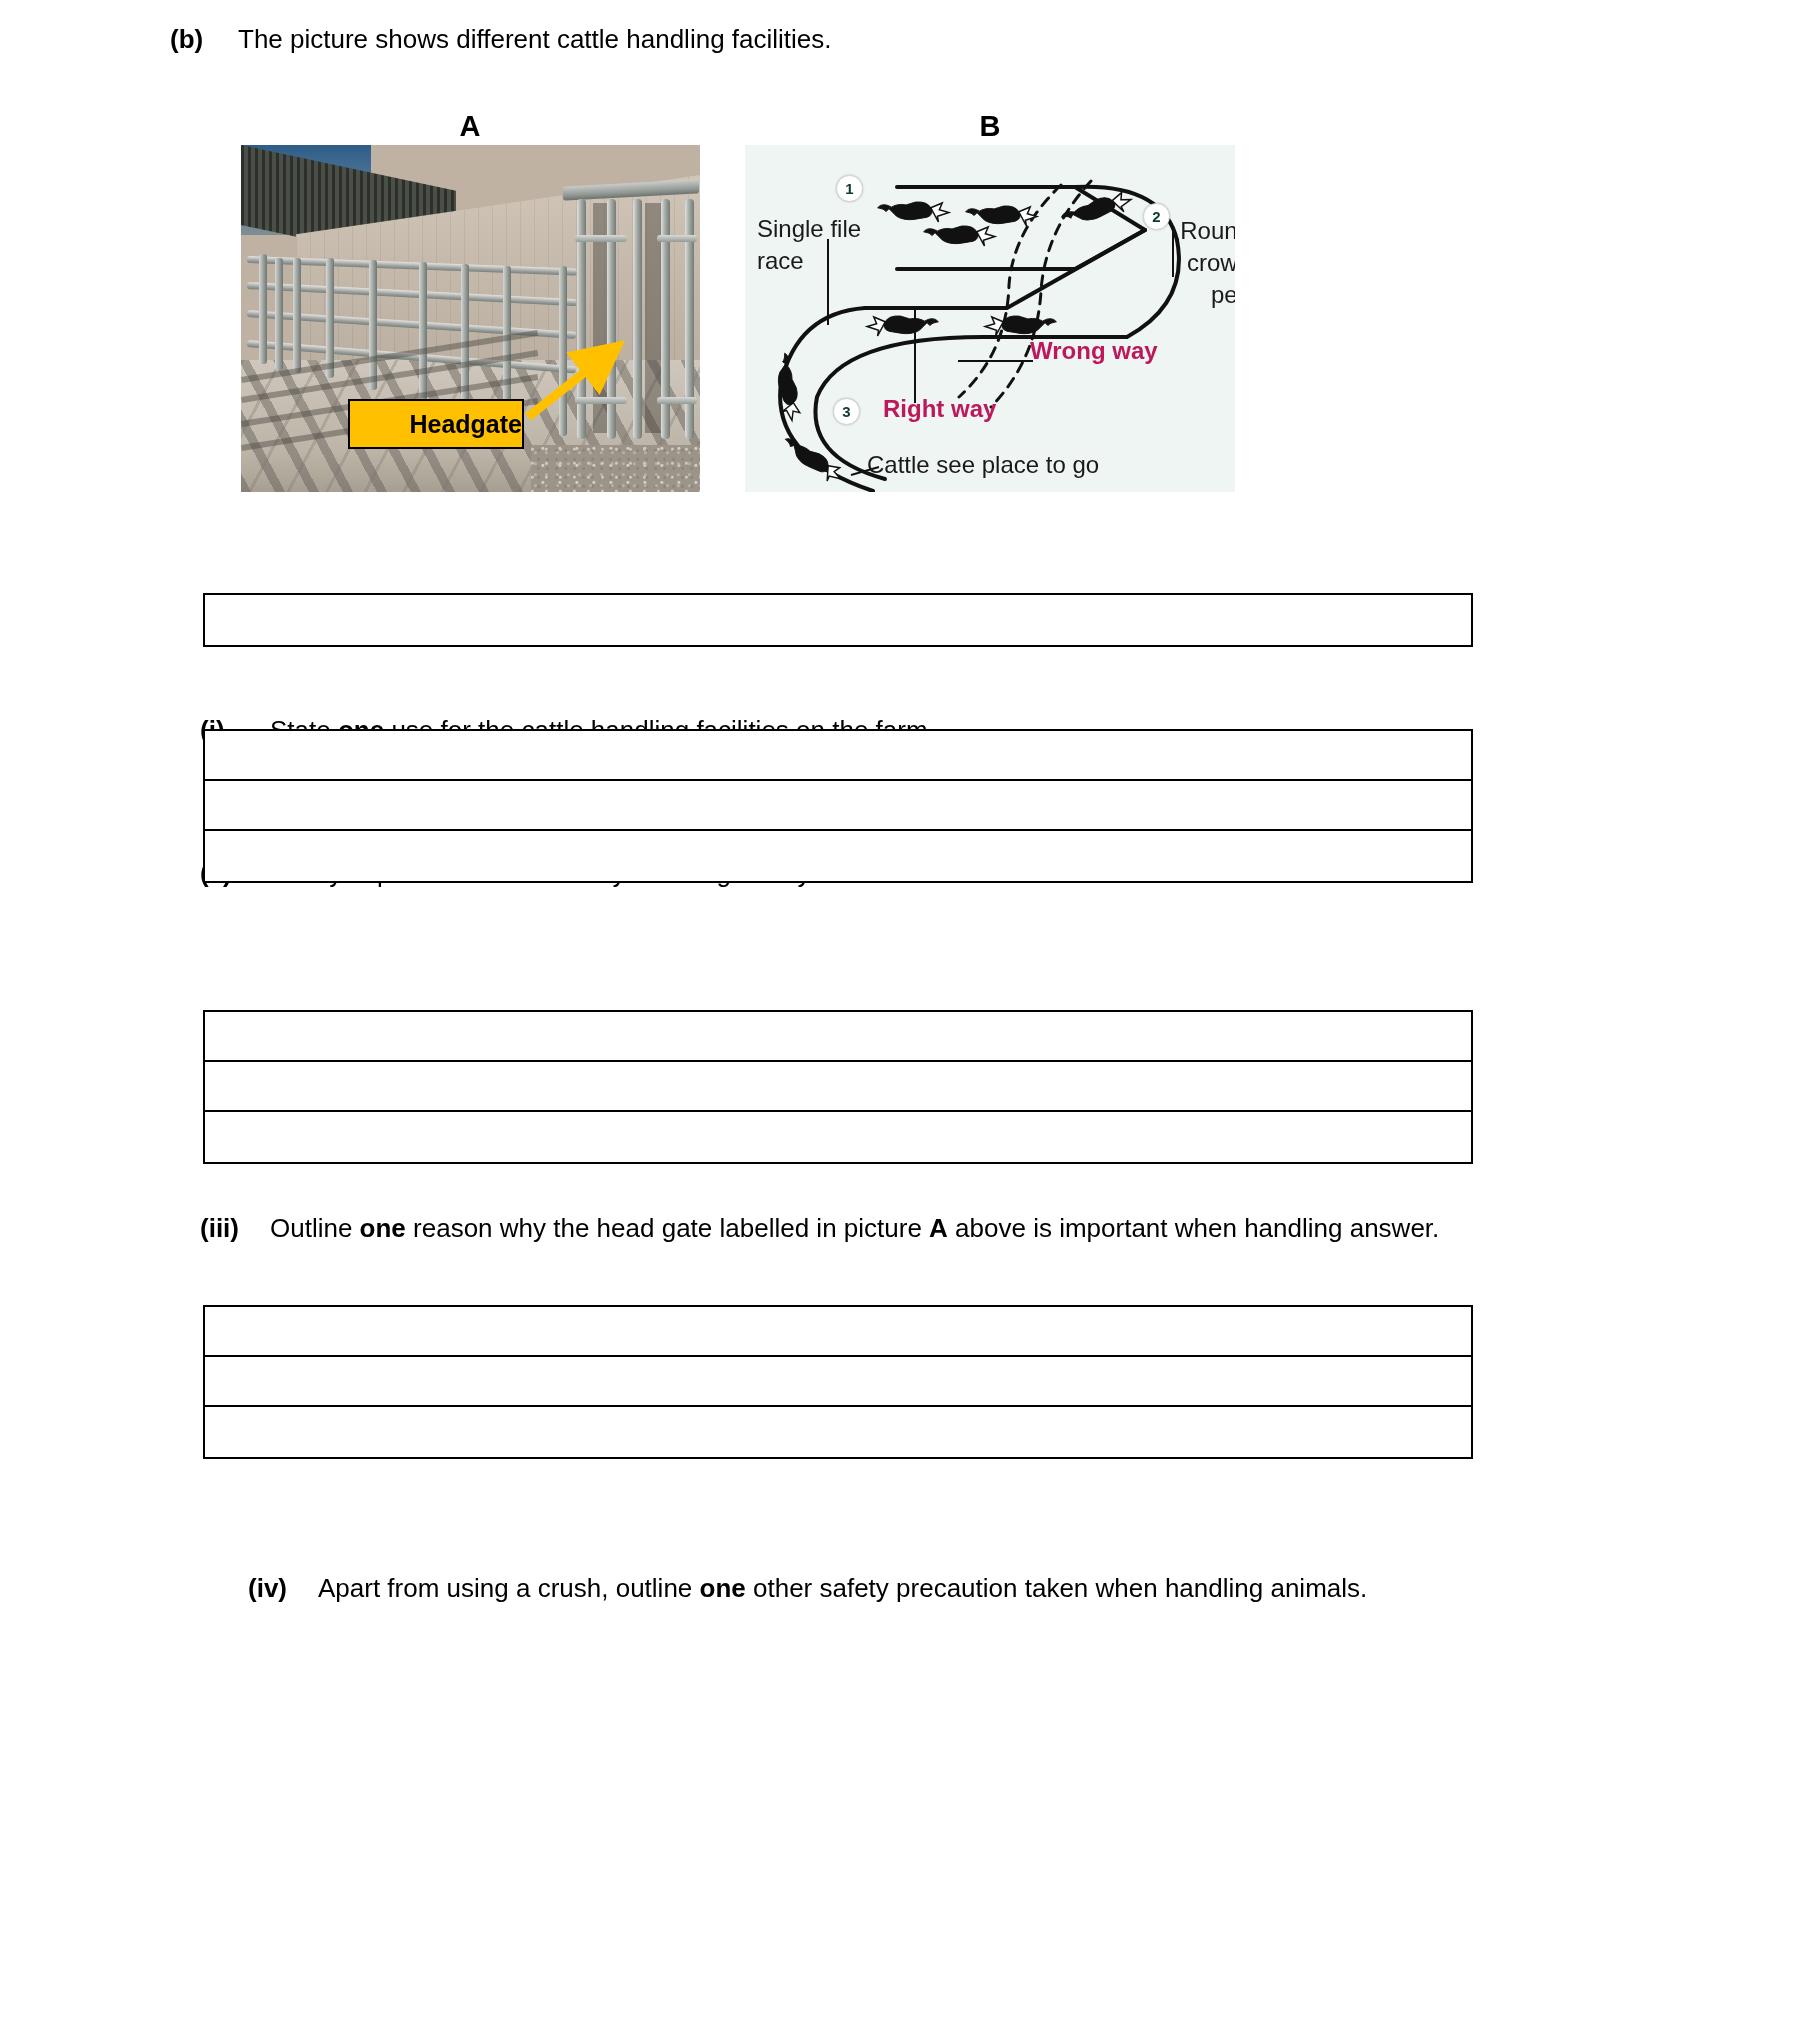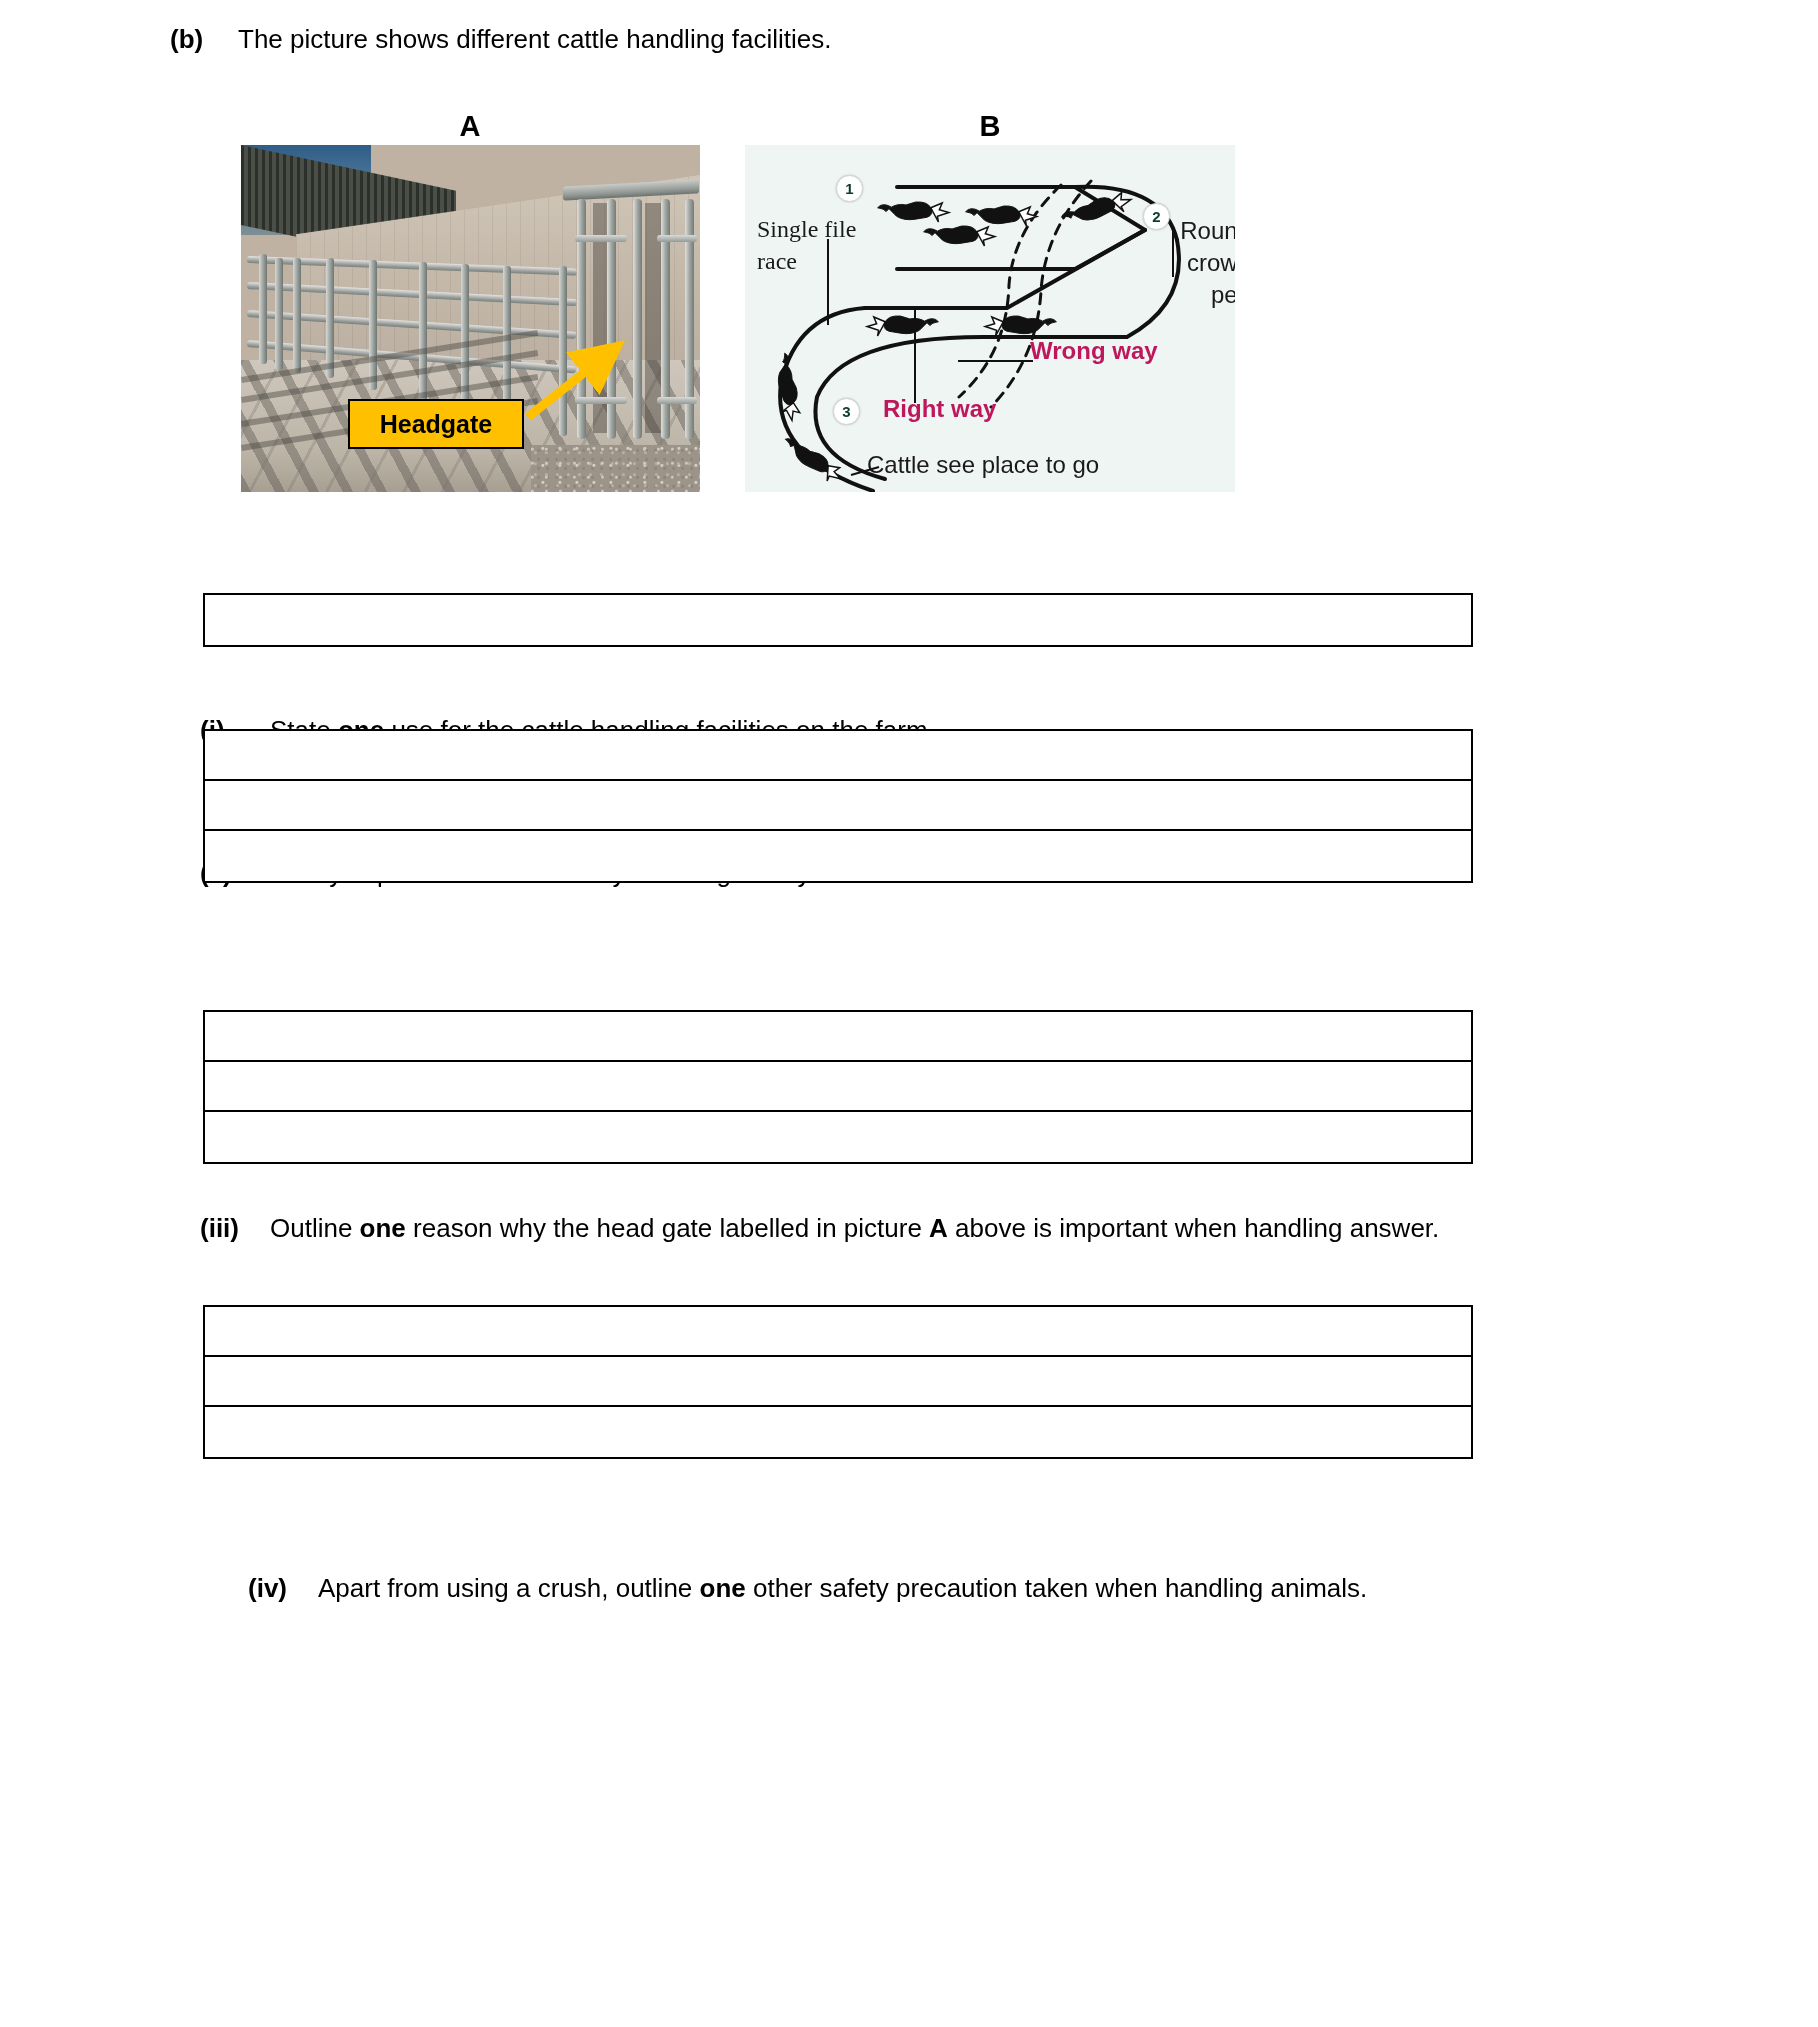--- a/index.html
+++ b/index.html
@@ -151,21 +151,21 @@
   .headgate-callout {
     position: absolute;
     left: 348px;
     top: 399px;
     width: 172px;
     height: 46px;
     background: #FFC000;
     border: 2px solid #000000;
     display: flex;
     align-items: center;
-    justify-content: center;
+    justify-content: flex-end;
     font-weight: bold;
     font-size: 25px;
     color: #000000;
     z-index: 6;
   }
   .headgate-arrow { position: absolute; left: 240px; top: 145px; width: 459px; height: 347px; z-index: 5; pointer-events: none; }
 
   
   .diagram-b {
     position: absolute;
@@ -177,21 +177,21 @@
     overflow: hidden;
   }
   .db-svg { position: absolute; left: 0; top: 0; }
   .db-label {
     position: absolute;
     font-size: 24px;
     line-height: 32px;
     color: #1a1a1a;
   }
   .db-label.red { color: #be185d; font-weight: bold; }
-  #db-single-file { left: 12px; top: 68px; width: 130px; font-family: Liberation Serif, serif; }
+  #db-single-file { left: 12px; top: 68px; width: 130px; }
   #db-round-pen  { left: 418px; top: 70px; width: 88px; text-align: right; }
   #db-wrong      { left: 285px; top: 190px; }
   #db-right      { left: 138px; top: 248px; }
   #db-cattle-see { left: 122px; top: 304px; }
 
   .db-num {
     position: absolute;
     width: 25px; height: 25px;
     border-radius: 50%;
     background: #ffffff;

